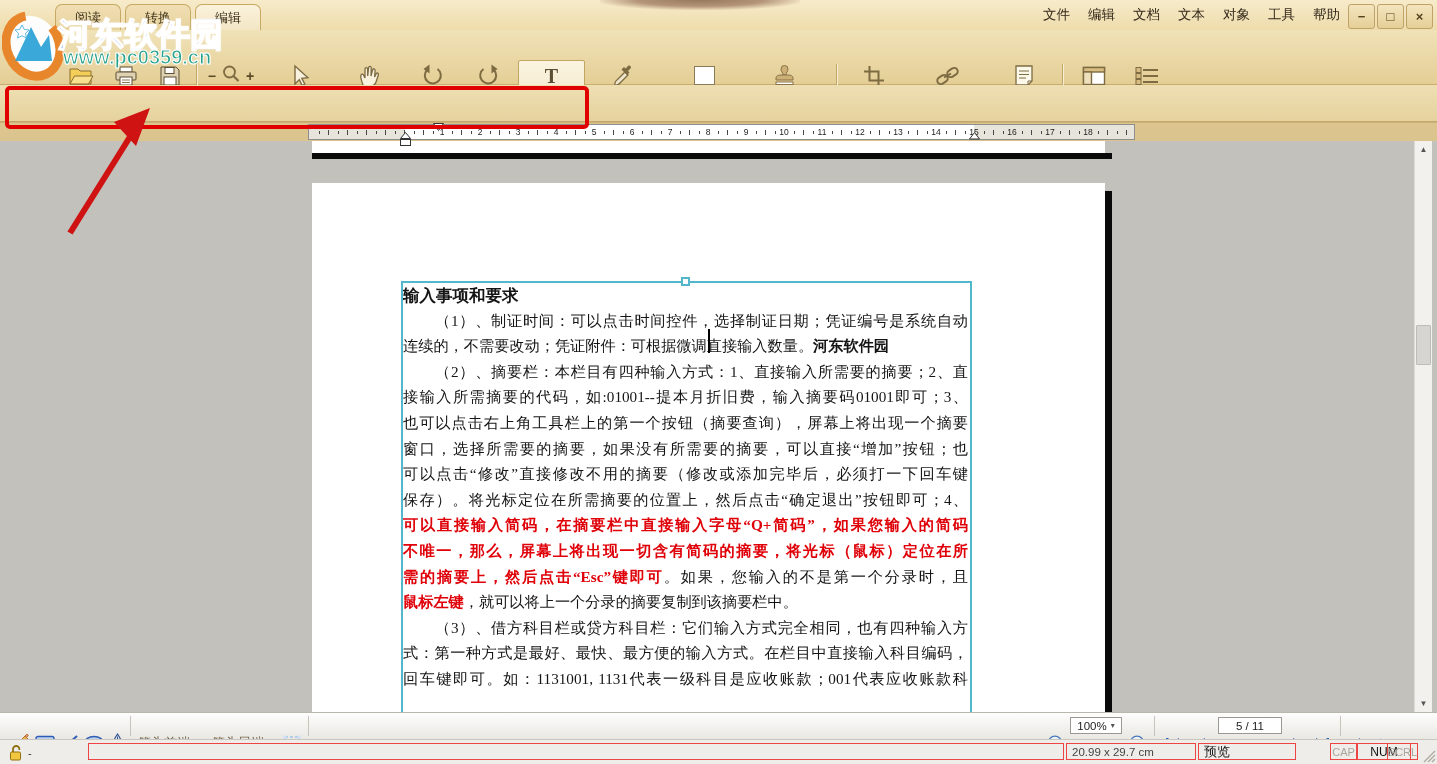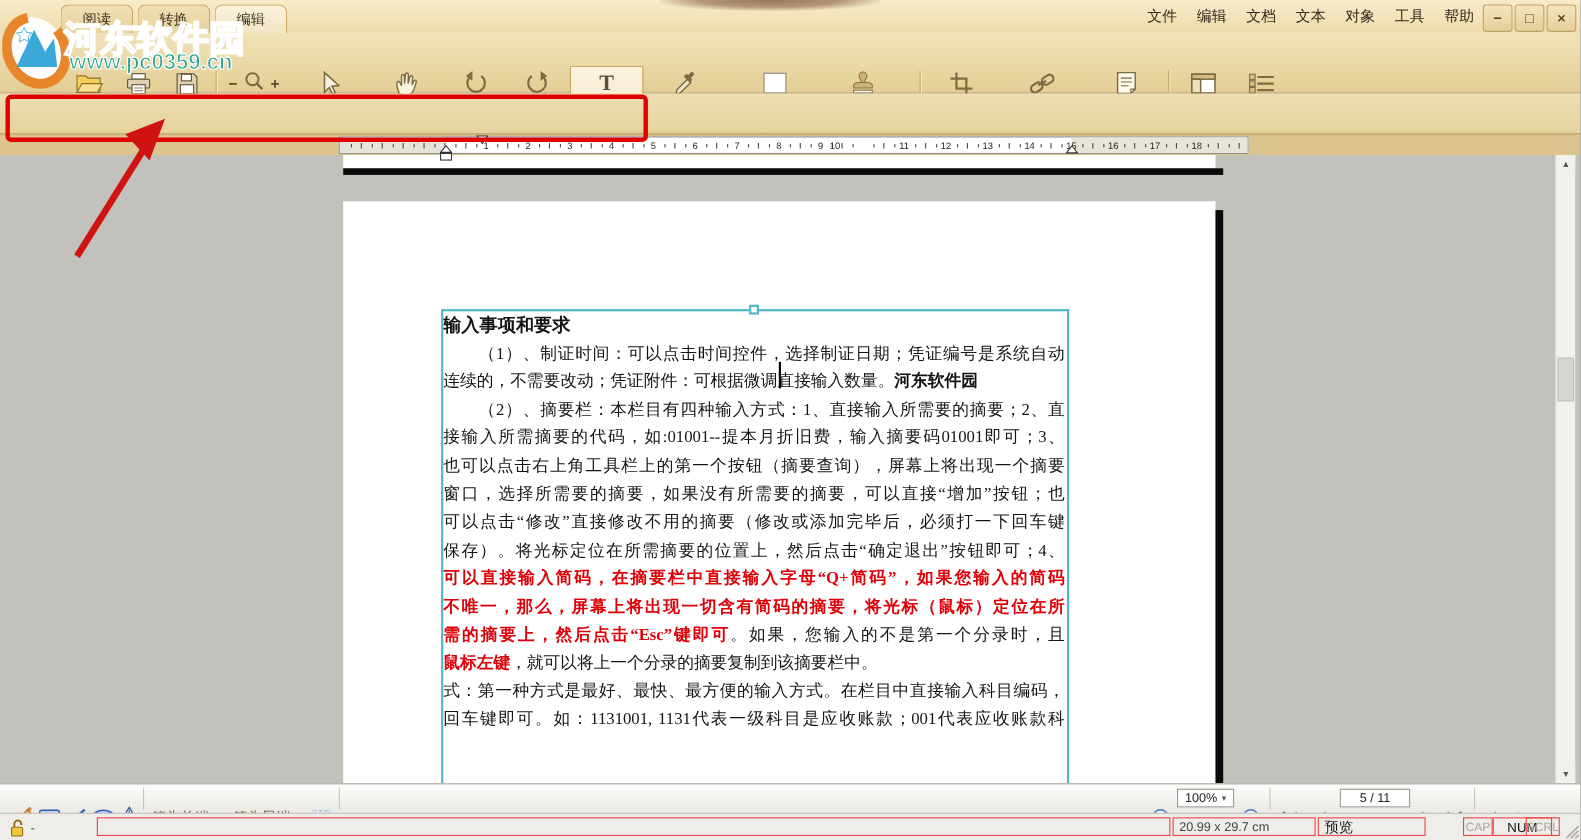--- a/index.html
+++ b/index.html
@@ -505,21 +505,21 @@
         <div class="tick" style="height: 5px; top: 4.5px; left: 380px;"></div>
         <div class="tick" style="height: 3px; top: 5.5px; left: 389.5px;"></div>
         <div class="rnum" style="left: 399px;">8</div>
         <div class="tick" style="height: 3px; top: 5.5px; left: 408.5px;"></div>
         <div class="tick" style="height: 5px; top: 4.5px; left: 418px;"></div>
         <div class="tick" style="height: 3px; top: 5.5px; left: 427.5px;"></div>
         <div class="rnum" style="left: 437px;">9</div>
         <div class="tick" style="height: 3px; top: 5.5px; left: 446.5px;"></div>
         <div class="tick" style="height: 5px; top: 4.5px; left: 456px;"></div>
         <div class="tick" style="height: 3px; top: 5.5px; left: 465.5px;"></div>
-        <div class="rnum" style="left: 450px;">10</div>
+        <div class="rnum" style="left: 475px;">10</div>
         <div class="tick" style="height: 3px; top: 5.5px; left: 484.5px;"></div>
         <div class="tick" style="height: 5px; top: 4.5px; left: 494px;"></div>
         <div class="tick" style="height: 3px; top: 5.5px; left: 503.5px;"></div>
         <div class="rnum" style="left: 513px;">11</div>
         <div class="tick" style="height: 3px; top: 5.5px; left: 522.5px;"></div>
         <div class="tick" style="height: 5px; top: 4.5px; left: 532px;"></div>
         <div class="tick" style="height: 3px; top: 5.5px; left: 541.5px;"></div>
         <div class="rnum" style="left: 551px;">12</div>
         <div class="tick" style="height: 3px; top: 5.5px; left: 560.5px;"></div>
         <div class="tick" style="height: 5px; top: 4.5px; left: 570px;"></div>
@@ -566,20 +566,21 @@
           <div class="line ind"><span>（2）、摘要栏：本栏目有四种输入方式：1、直接输入所需要的摘要；2、直</span></div>
           <div class="line"><span>接输入所需摘要的代码，如:01001--提本月折旧费，输入摘要码01001即可；3、</span></div>
           <div class="line"><span>也可以点击右上角工具栏上的第一个按钮（摘要查询），屏幕上将出现一个摘要</span></div>
           <div class="line"><span>窗口，选择所需要的摘要，如果没有所需要的摘要，可以直接“增加”按钮；也</span></div>
           <div class="line"><span>可以点击“修改”直接修改不用的摘要（修改或添加完毕后，必须打一下回车键</span></div>
           <div class="line"><span>保存）。将光标定位在所需摘要的位置上，然后点击“确定退出”按钮即可；4、</span></div>
           <div class="line"><span class="r">可以直接输入简码，在摘要栏中直接输入字母“Q+简码”，如果您输入的简码</span></div>
           <div class="line"><span class="r">不唯一，那么，屏幕上将出现一切含有简码的摘要，将光标（鼠标）定位在所</span></div>
           <div class="line"><span class="r">需的摘要上，然后点击“Esc”键即可</span><span>。如果，您输入的不是第一个分录时，且</span></div>
           <div class="line noj"><span class="r">鼠标左键</span><span>，就可以将上一个分录的摘要复制到该摘要栏中。</span></div>
+          <div class="line ind"><span>（3）、借方科目栏或贷方科目栏：它们输入方式完全相同，也有四种输入方</span></div>
           <div class="line"><span>式：第一种方式是最好、最快、最方便的输入方式。在栏目中直接输入科目编码，</span></div>
           <div class="line"><span>回车键即可。如：1131001, 1131代表一级科目是应收账款；001代表应收账款科</span></div>
         </div>
       <div id="caret"></div>
     </div>
     <div id="pageshadow"></div>
 
     <div id="vscroll">
       <div class="sbtn" style="top:0">▲</div>
       <div class="sbtn" style="bottom:0">▼</div>

